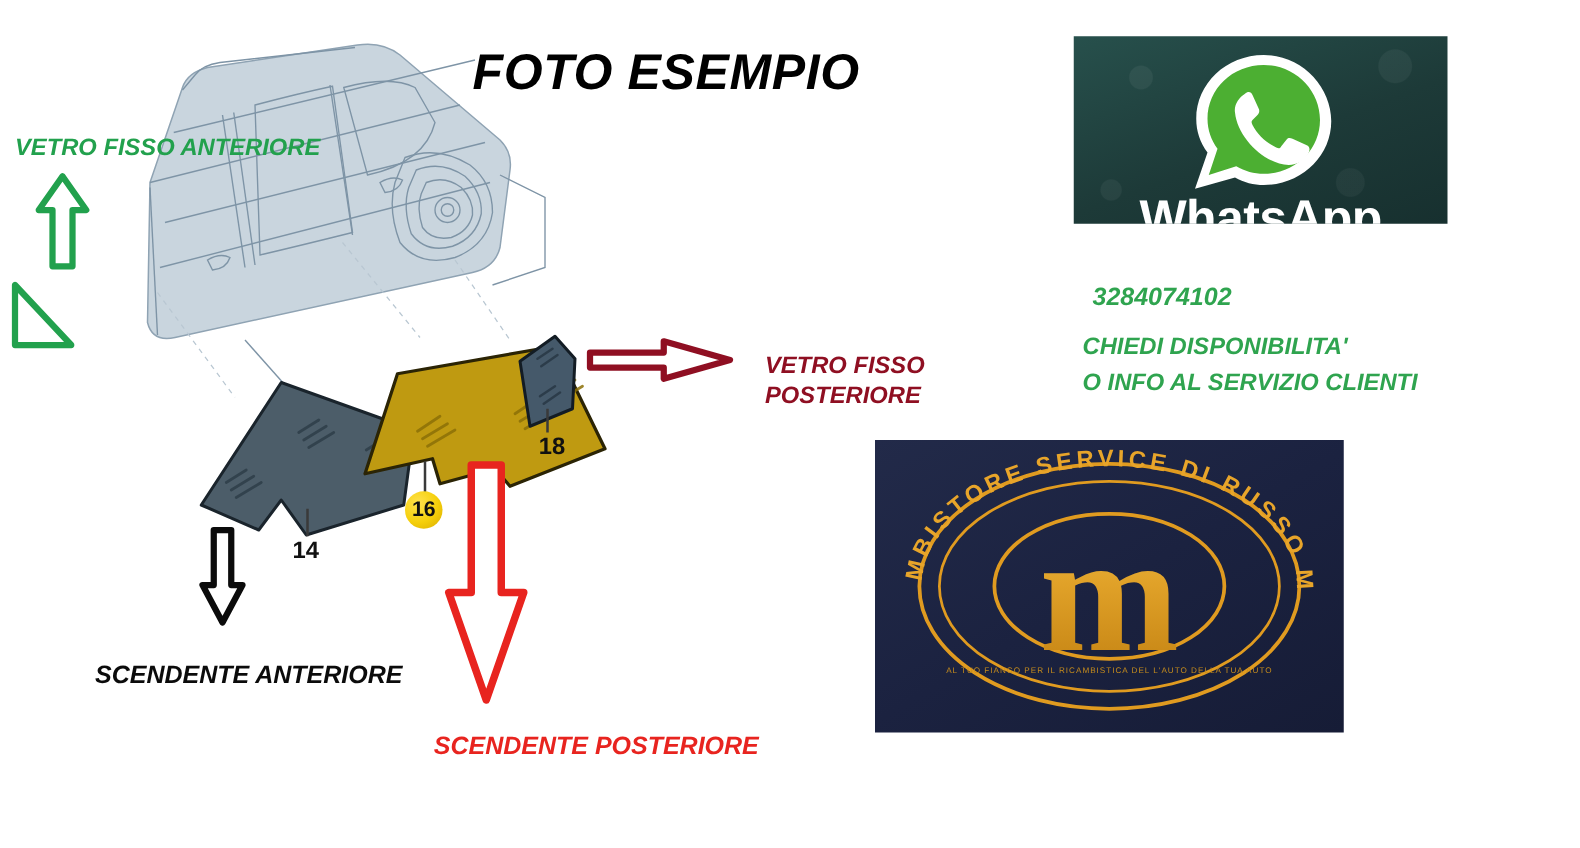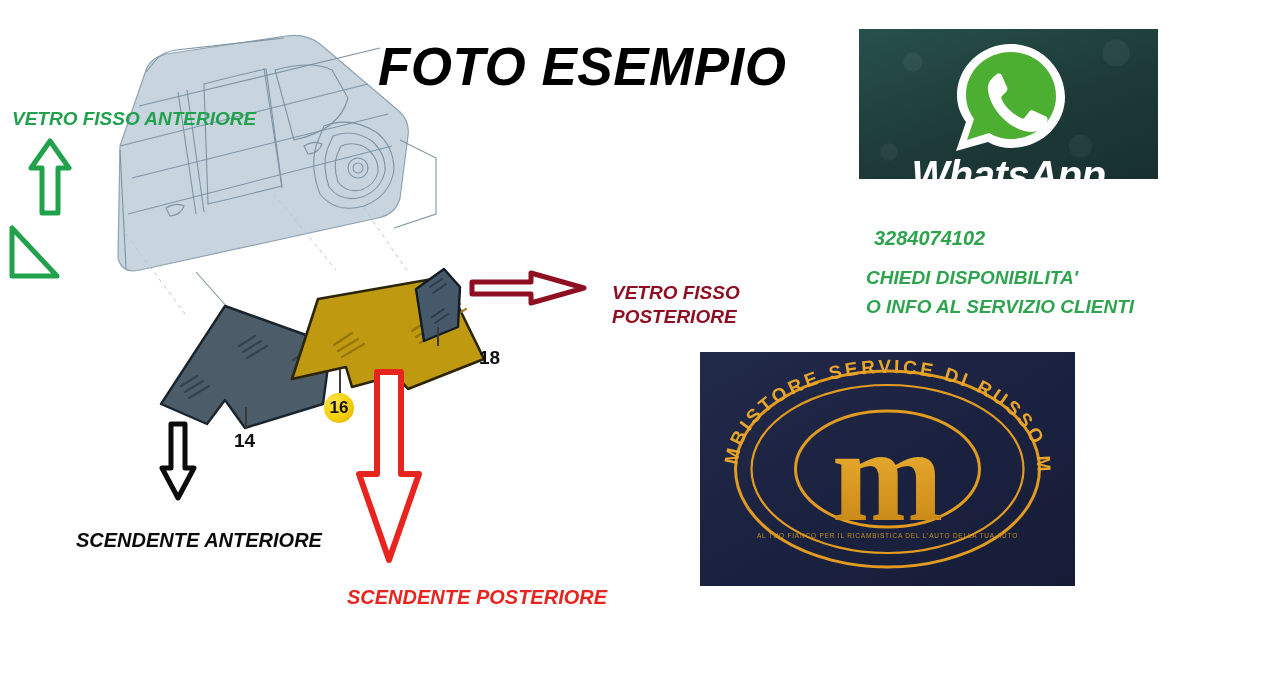--- a/index.html
+++ b/index.html
@@ -18,21 +18,21 @@
     position: absolute;
     inset: 0;
     background: #ffffff;
   }
 
   
   #title {
     position: absolute;
     left: 378px;
     top: 36px;
-    font-size: 53px;
+    font-size: 40px;
     font-weight: bold;
     font-style: italic;
     color: #000000;
     letter-spacing: 0.5px;
     white-space: nowrap;
   }
 
   
   #car-illustration {
     position: absolute;
@@ -50,21 +50,21 @@
 
   .part-number {
     position: absolute;
     font-family: "Liberation Sans", sans-serif;
     font-weight: bold;
     font-size: 19px;
     color: #111111;
   }
   #num-14 { left: 234px; top: 430px; text-align: right; }
   #num-17 { left: 378px; top: 396px; }
-  #num-18 { left: 431px; top: 347px; margin-left: 48px; }
+  #num-18 { left: 431px; top: 347px; }
 
   .leader {
     position: absolute;
     background: #3a3a3a;
     width: 1.5px;
   }
   #leader-14 { left: 245px; top: 407px; height: 22px; }
   #leader-16 { left: 339px; top: 369px; height: 25px; }
   #leader-18 { left: 437px; top: 327px; height: 19px; }
 
@@ -133,21 +133,20 @@
     width: 299px;
     height: 150px;
     background:
       radial-gradient(circle at 18% 22%, rgba(255,255,255,0.055) 0 9px, transparent 10px),
       radial-gradient(circle at 86% 16%, rgba(255,255,255,0.05) 0 13px, transparent 14px),
       radial-gradient(circle at 74% 78%, rgba(255,255,255,0.045) 0 11px, transparent 12px),
       radial-gradient(circle at 10% 82%, rgba(255,255,255,0.05) 0 8px, transparent 9px),
       radial-gradient(circle at 50% 50%, rgba(255,255,255,0.03) 0 16px, transparent 17px),
       linear-gradient(160deg, #27504c 0%, #1d3a38 55%, #17302f 100%);
     overflow: hidden;
-    font-style: italic;
   }
   #whatsapp-logo-icon {
     position: absolute;
     left: 50%;
     top: 10px;
     transform: translateX(-50%);
     width: 122px;
     height: 118px;
   }
   #whatsapp-wordmark {

